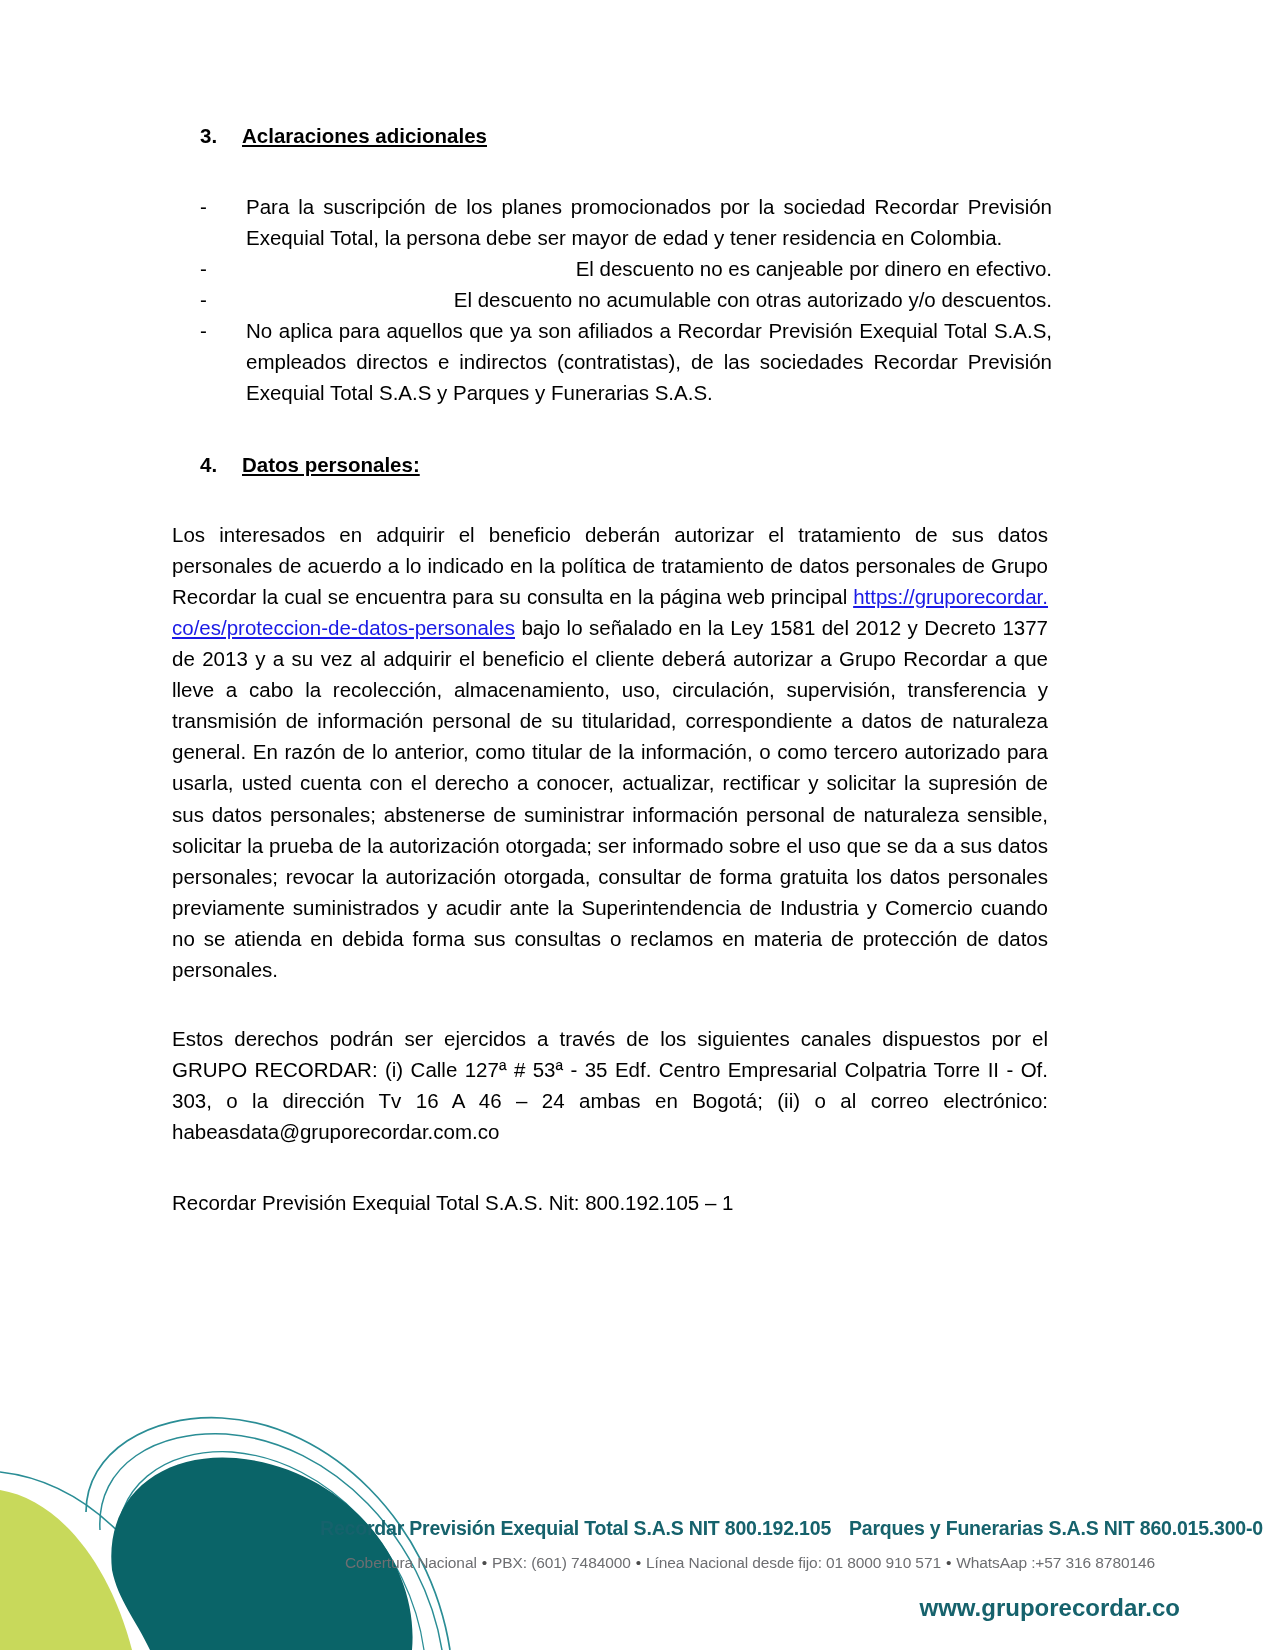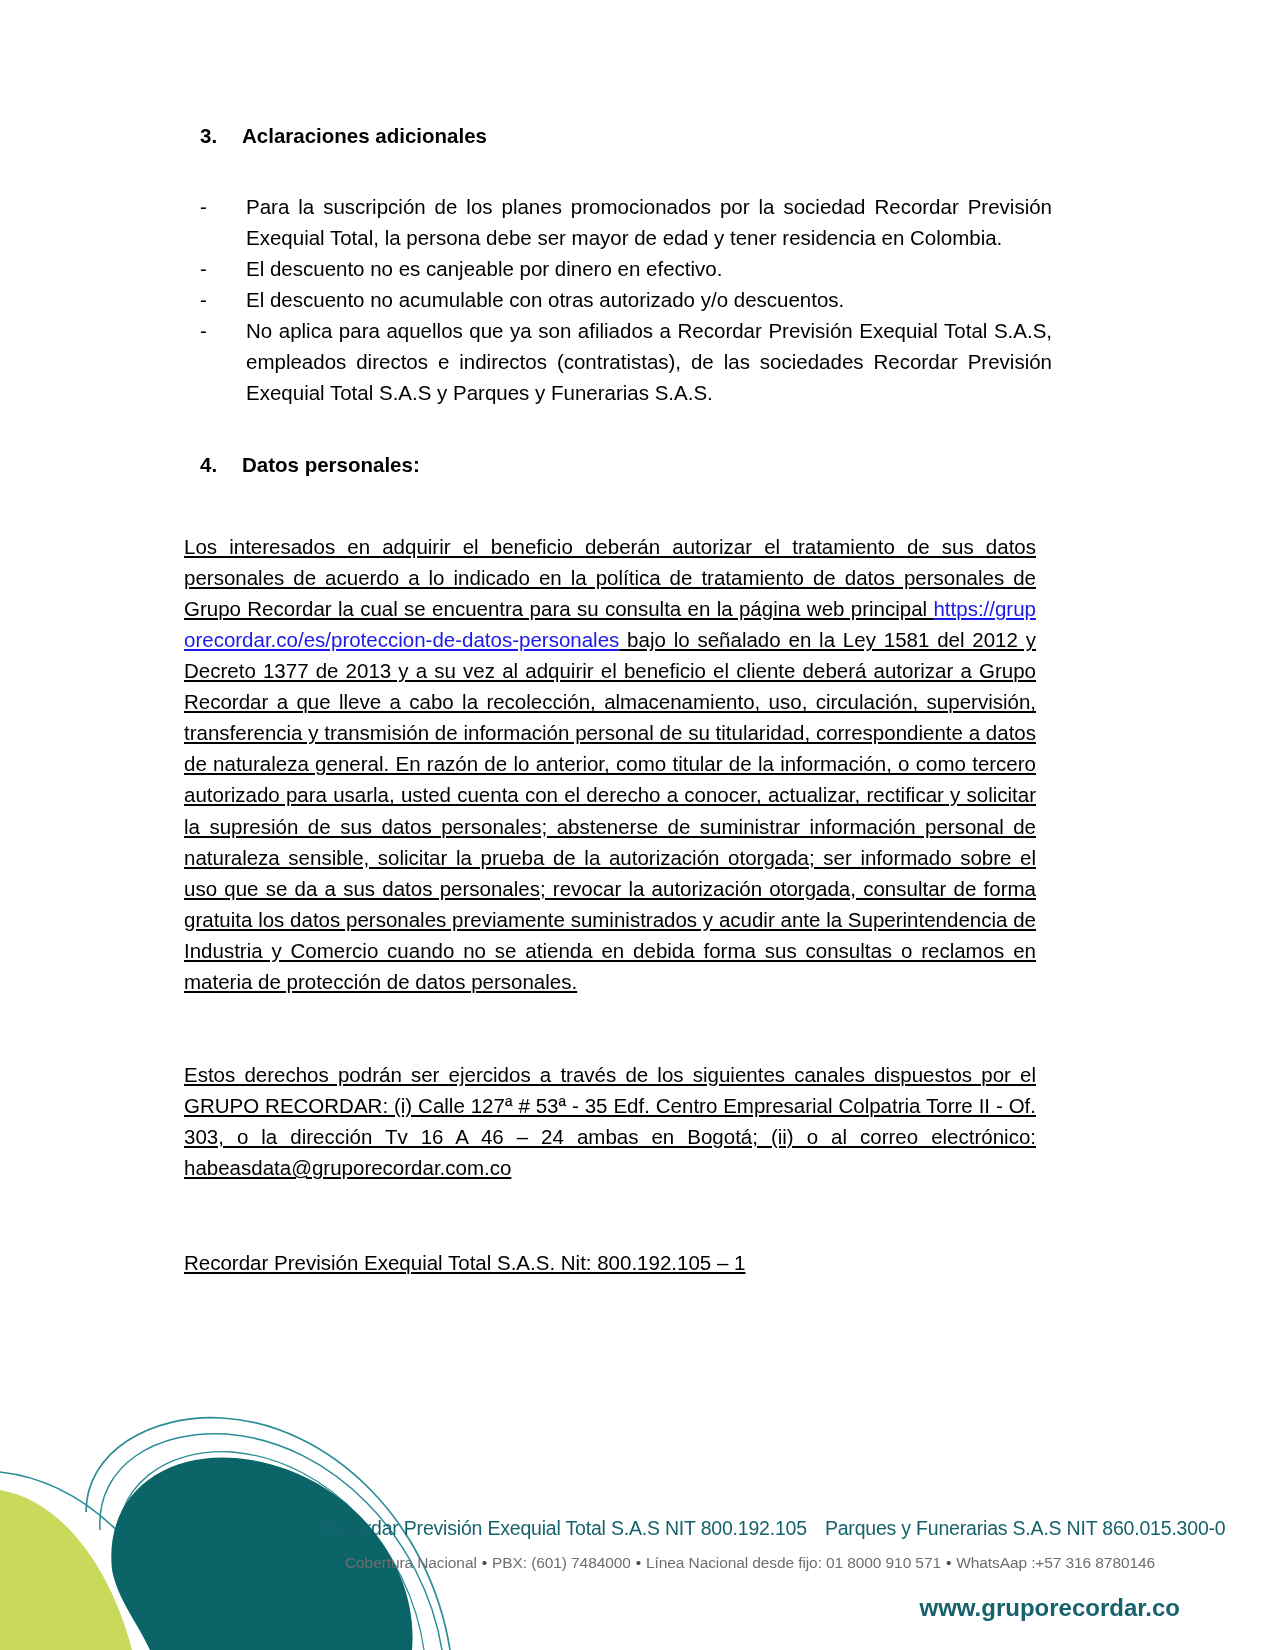--- a/index.html
+++ b/index.html
@@ -31,21 +31,21 @@
     align-items: baseline;
     font-weight: bold;
     font-size: 20.5px;
     line-height: 1.0;
     margin: 0 0 0 32px;
   }
   .heading .num {
     width: 42px;
     flex: 0 0 42px;
   }
-  .heading .htext { flex: 1 1 auto; }
+  .heading .htext { flex: 1 1 auto; text-decoration: underline; }
 
   
   .dash-list {
     margin: 44px 0 0 32px;
     padding: 0;
     list-style: none;
   }
   .dash-list li {
     display: flex;
     align-items: flex-start;
@@ -57,32 +57,31 @@
   .dash-list li .dash {
     width: 38px;
     flex: 0 0 38px;
   }
   .dash-list li .ltext {
     flex: 1 1 auto;
     text-align: justify;
     text-justify: inter-word;
     margin-left: 8px;
   }
-  .dash-list li .ltext.nojust { text-align: left; }
+  .dash-list li .ltext.nojust { text-align: right; }
 
   .gap-after-list { height: 46px; }
   .gap-before-para { height: 40px; }
 
   p.body {
     font-size: 20.5px;
     line-height: 1.515;
     text-align: justify;
     text-justify: inter-word;
-    margin: 16px;
-    text-decoration: underline;
+    margin: 4px;
   }
   p.body.left { text-align: left; }
   .para-gap { height: 30px; }
   .para-gap-lg { height: 32px; }
 
   a.doc-link {
     color: #1a1ae6;
     text-decoration: underline;
     word-break: break-all;
   }
@@ -104,21 +103,21 @@
   }
   .footer-text {
     position: absolute;
     right: 95px;
     bottom: 28px;
     width: 860px;
     text-align: right;
   }
   .footer-line1 {
     color: #16626c;
-    font-weight: normal;
+    font-weight: bold;
     font-size: 19.5px;
     letter-spacing: -0.2px;
     margin: 0 0 14px 0;
     white-space: nowrap;
     text-align: right;
   }
   .footer-line1 .sep { display: inline-block; width: 18px; }
   .footer-line2 {
     color: #6d6e71;
     font-size: 15.5px;

